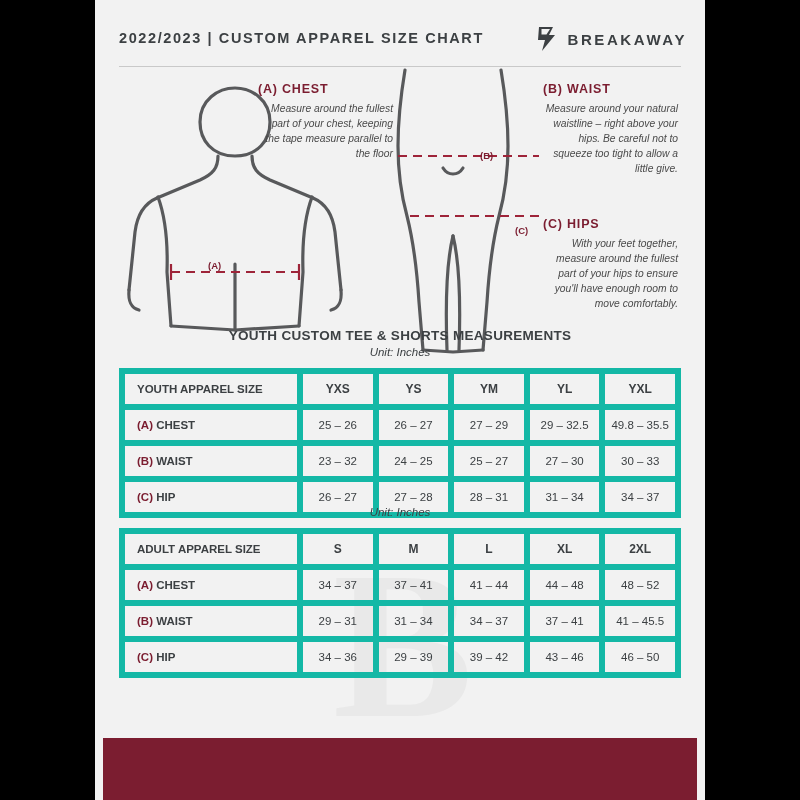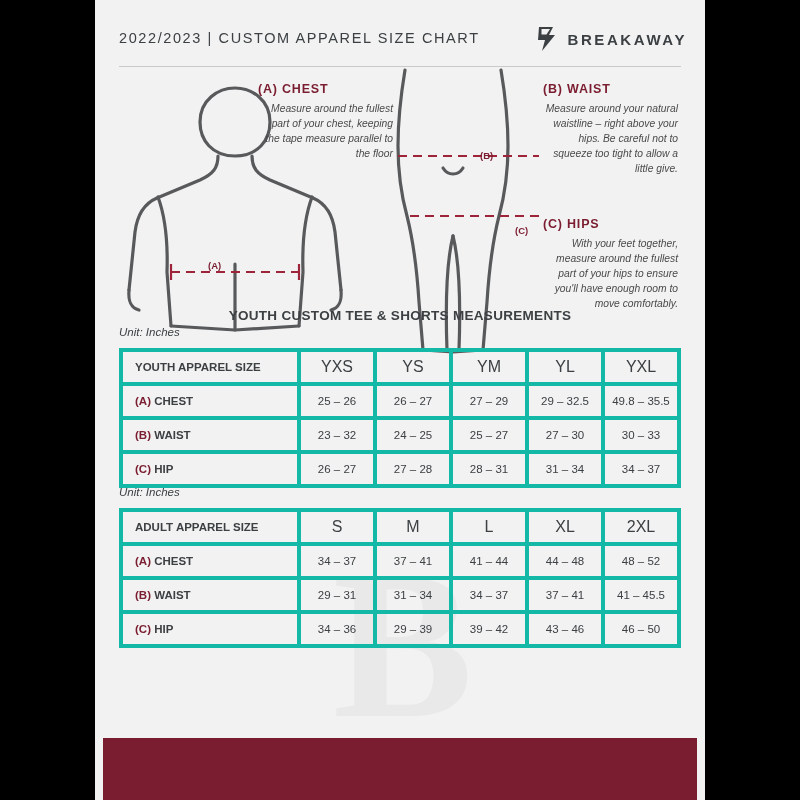--- a/index.html
+++ b/index.html
@@ -48,21 +48,21 @@
     left: 0;
     top: 22px;
     width: 610px;
     height: 42px;
   }
   .header-title {
     position: absolute;
     left: 24px;
     top: 8px;
     font-size: 14.5px;
-    font-weight: normal;
+    font-weight: bold;
     letter-spacing: 1.6px;
     color: #3c4043;
   }
   .brand {
     position: absolute;
     right: 18px;
     top: 4px;
     display: flex;
     align-items: center;
     gap: 10px;
@@ -129,53 +129,54 @@
 
   
   .section-title {
     text-align: center;
     font-size: 13.5px;
     font-weight: bold;
     color: #3c4043;
     letter-spacing: 0.3px;
   }
   .section-unit {
+    text-align: center;
     font-size: 11.5px;
     font-style: italic;
     color: #3c4043;
     margin-top: 3px;
   }
-  .tbl-wrap { position: absolute; left: 24px; width: 562px; }
+  .tbl-wrap { position: absolute; left: 24px; width: 562px; margin-top: 20px; }
   .tbl-youth { top: 308px; }
   .tbl-adult { top: 483px; }
 
   table.size {
     border-collapse: collapse;
     width: 562px;
     margin-top: 10px;
     table-layout: fixed;
   }
   table.size th, table.size td {
-    border: 4px solid #14b8a6;
+    border: 6px solid #14b8a6;
     height: 28px;
     text-align: center;
     font-size: 11.5px;
     color: #3c4043;
     background: transparent;
   }
   table.size th.rowhead, table.size td.rowhead {
     text-align: left;
     padding-left: 12px;
     font-weight: bold;
     font-size: 11.5px;
   }
   table.size col.c0 { width: 178px; }
   table.size th {
-    font-weight: normal;
-    font-size: 16px;
+    font-weight: bold;
+    font-size: 12px;
   }
   .lbl { color: #7b1d30; font-weight: bold; }
   .lbl-txt { color: #3c4043; font-weight: bold; }
   table.size td.val { font-weight: normal; }
 
   
   .bottom-bar {
     position: absolute;
     left: 0;
     bottom: 0;

